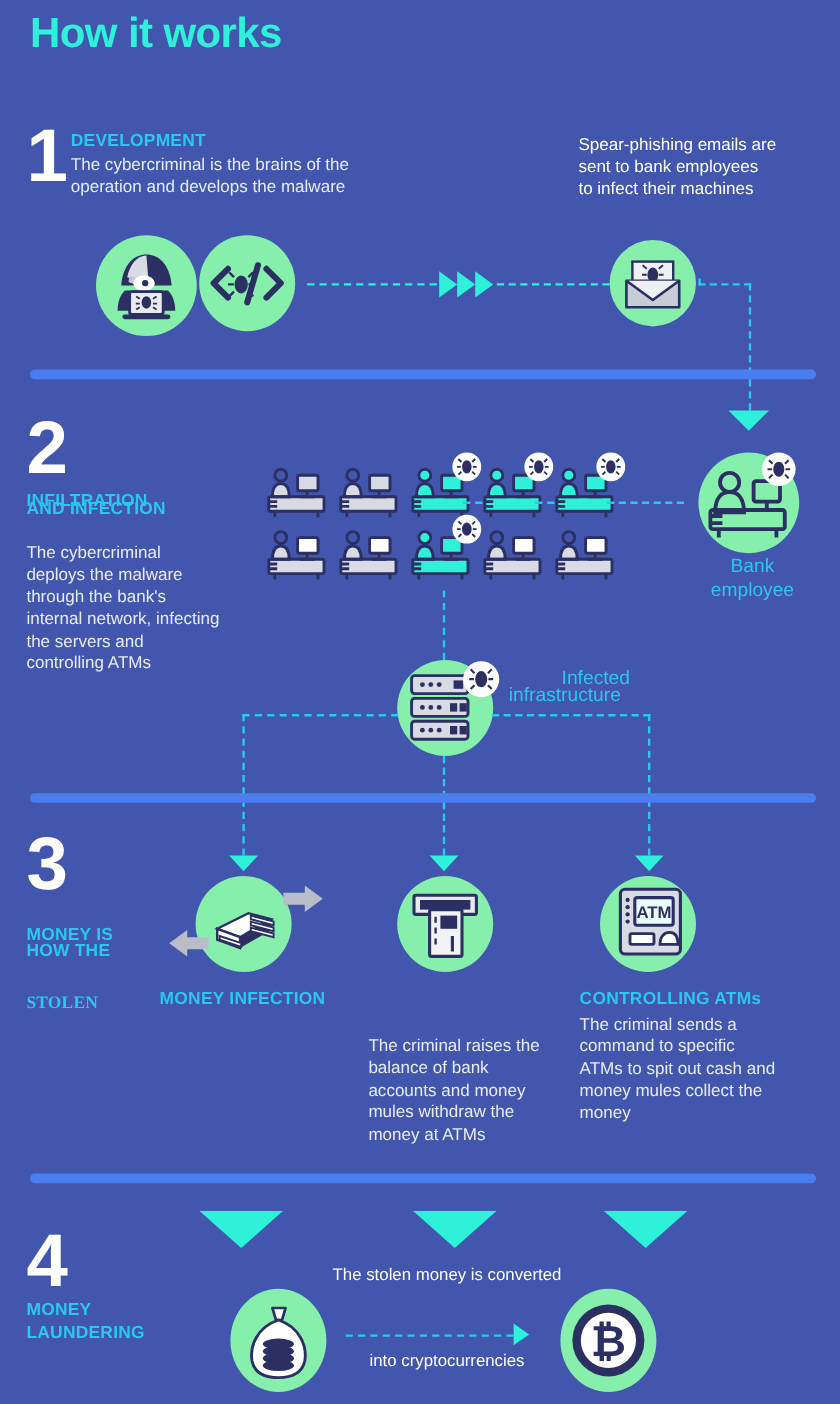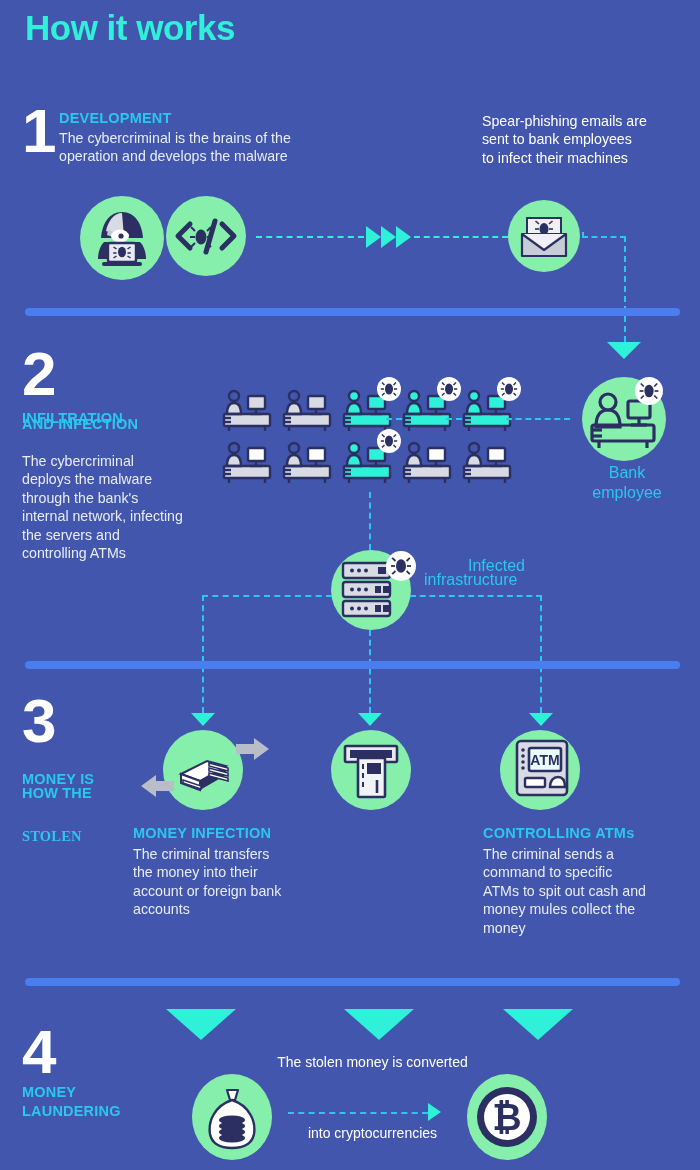--- a/index.html
+++ b/index.html
@@ -414,22 +414,22 @@
       <circle cx="23" cy="20" r="1.8" fill="#2b2f62"></circle>
         <circle cx="23" cy="26" r="1.8" fill="#2b2f62"></circle>
       <circle cx="23" cy="32" r="1.8" fill="#2b2f62"></circle>
         <circle cx="23" cy="38" r="1.8" fill="#2b2f62"></circle>
       <rect x="25" y="48" width="20" height="9" rx="1.5" fill="#ffffff" stroke="#2b2f62" stroke-width="2.4"></rect>
       <path d="M50 57 C50 50 54 47 58 47 C62 47 65 50 65 57 Z" fill="#ffffff" stroke="#2b2f62" stroke-width="2.4"></path>
     </svg>
   </div>
 
   <div class="abs stepname" style="left:133px;top:825px;width:148px;">MONEY INFECTION</div>
-  <div class="abs body" style="left:133px;top:845px;width:150px;">The criminal transfers the money into their account or foreign bank accounts</div>
-
+
+  <div class="abs body" style="left:307px;top:863px;width:155px;">The criminal raises the balance of bank accounts and money mules withdraw the money at ATMs</div>
 
   <div class="abs stepname" style="left:483px;top:825px;width:165px;">CONTROLLING ATMs</div>
   <div class="abs body" style="left:483px;top:845px;width:165px;">The criminal sends a command to specific ATMs to spit out cash and money mules collect the money</div>
 
   <div class="abs divider" style="top:978px;"></div>
 
   <div class="abs" style="left:166px;top:1009px;">
     <svg width="70" height="32" viewBox="0 0 70 32">
         <path d="M0 0 L70 0 L35 31 Z" fill="#2ff0d8"></path>
       </svg>

